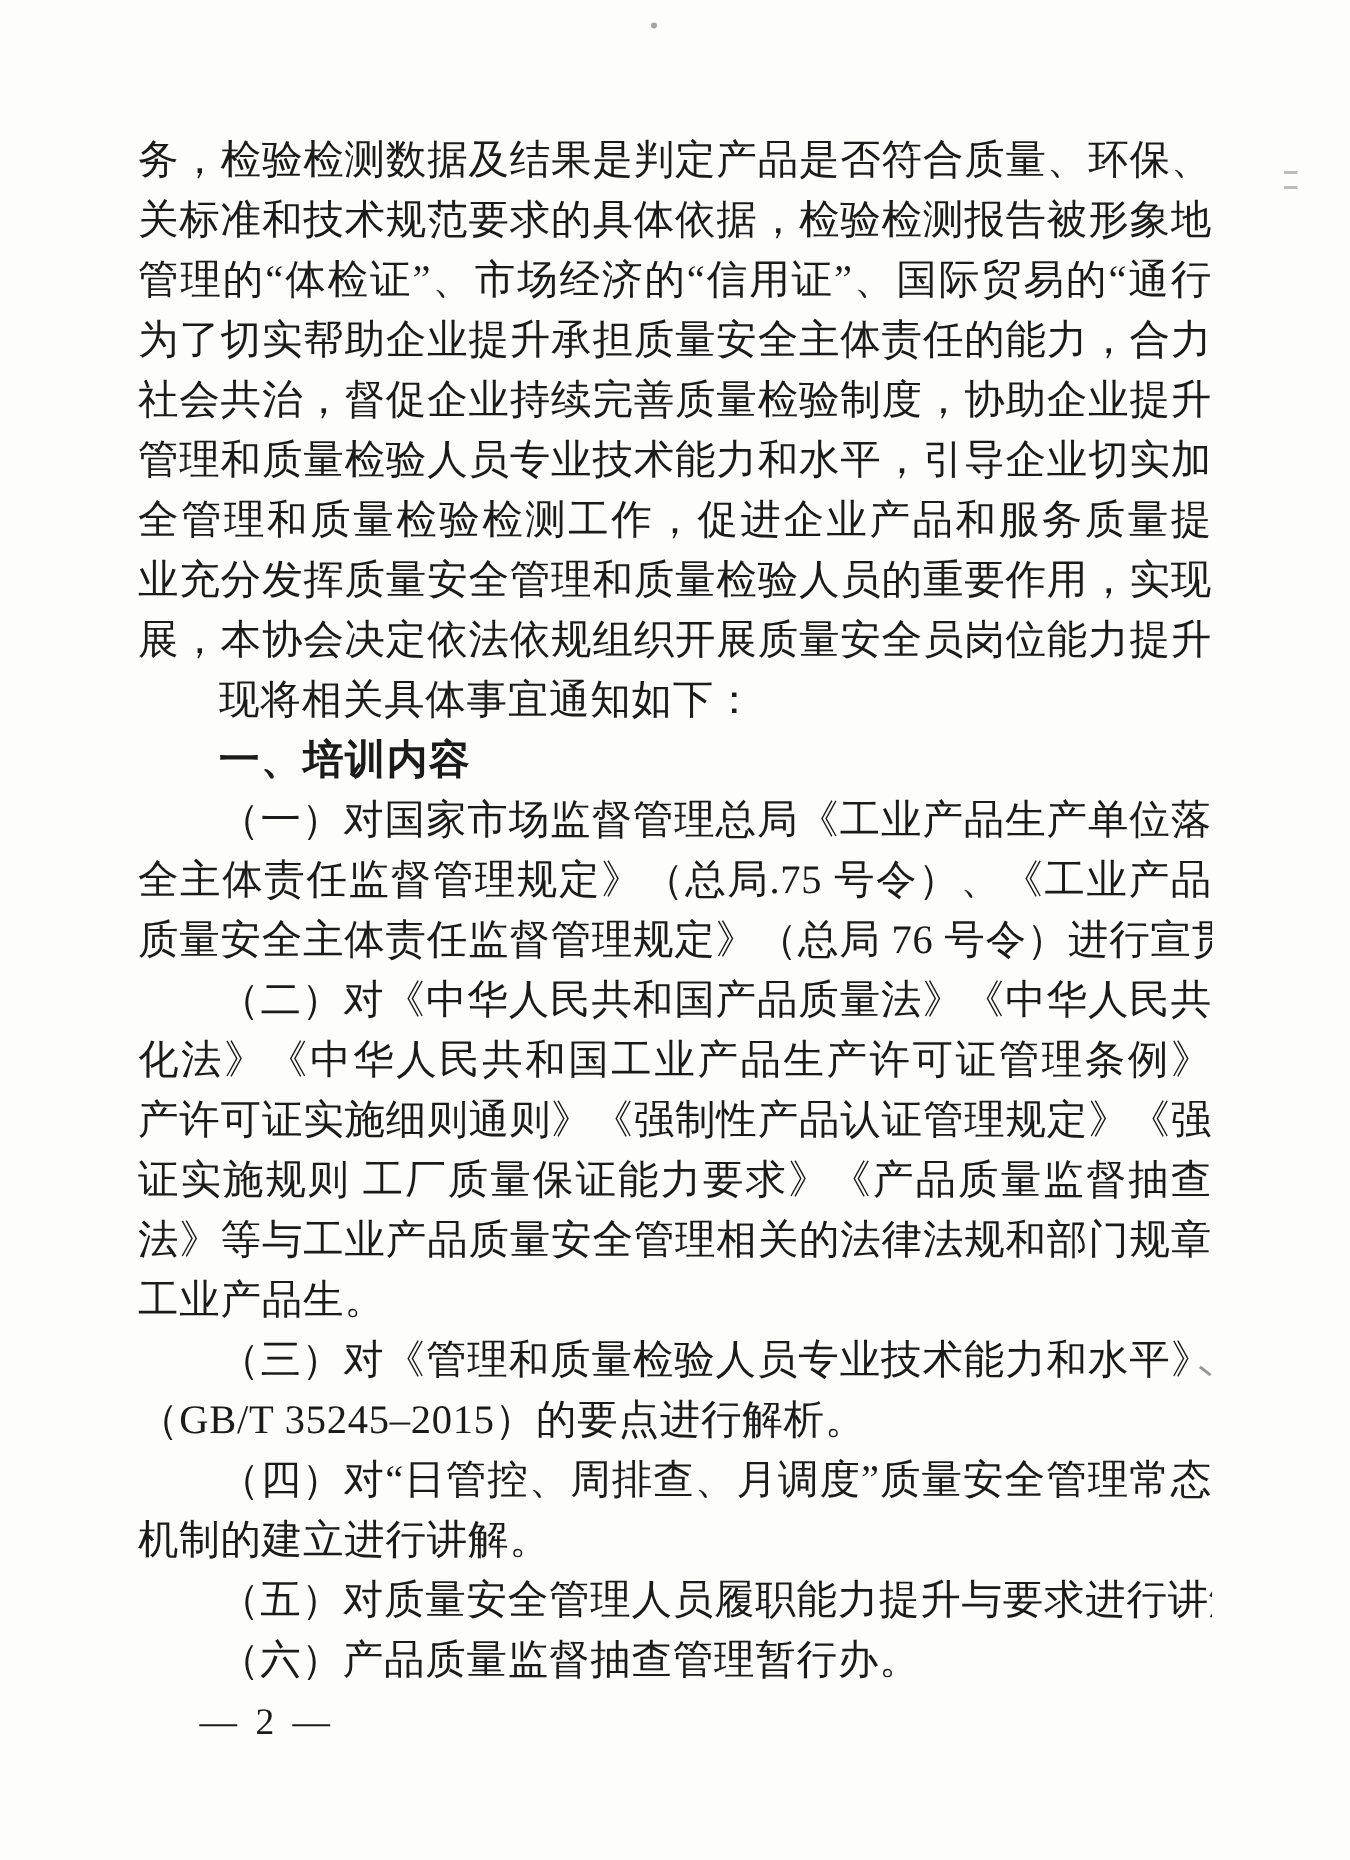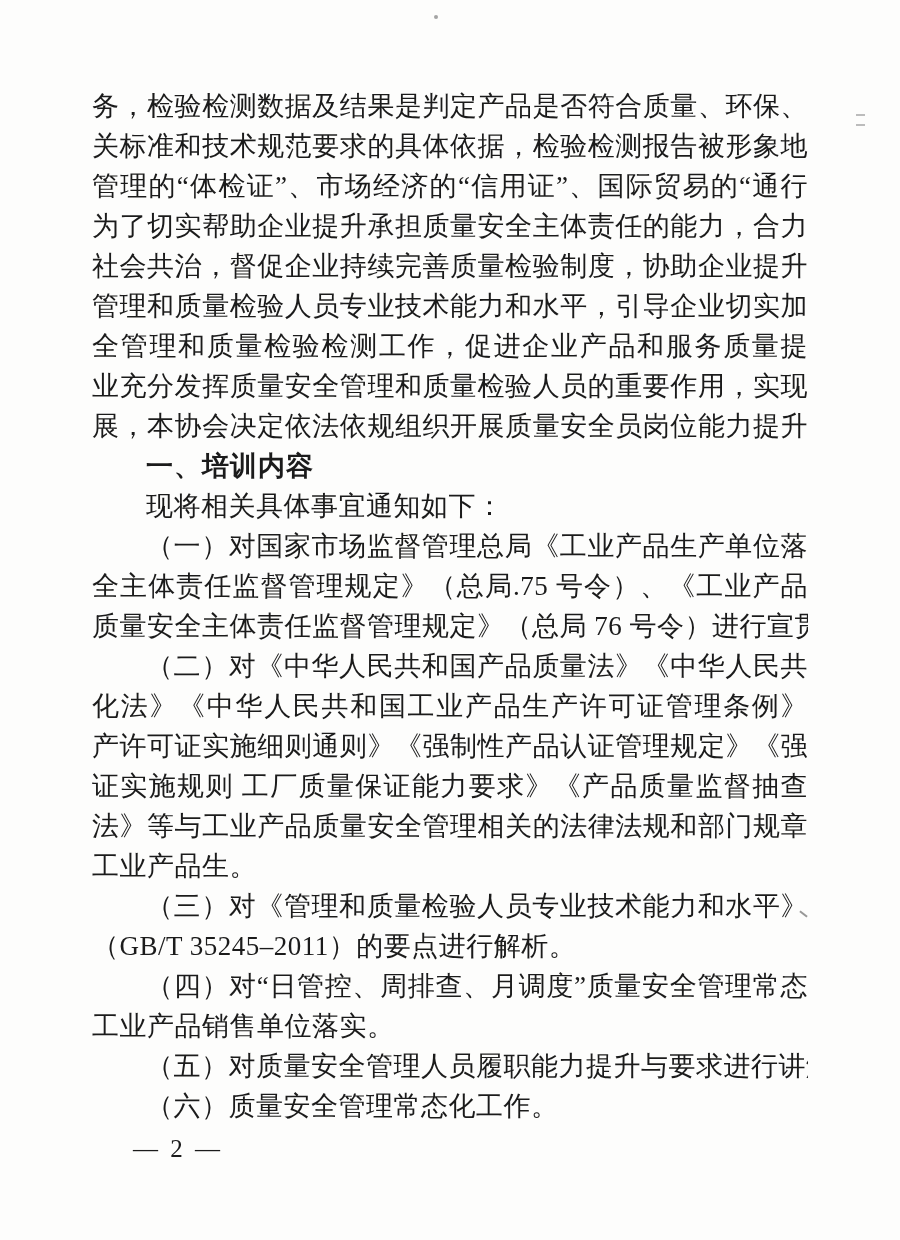--- a/index.html
+++ b/index.html
@@ -85,35 +85,35 @@
   <div class="doc-body">
       <div class="line fill">务，检验检测数据及结果是判定产品是否符合质量、环保、安全等相</div>
       <div class="line fill">关标准和技术规范要求的具体依据，检验检测报告被形象地称为质量</div>
       <div class="line fill">管理的“体检证”、市场经济的“信用证”、国际贸易的“通行证”。</div>
       <div class="line fill">为了切实帮助企业提升承担质量安全主体责任的能力，合力推进质量</div>
       <div class="line fill">社会共治，督促企业持续完善质量检验制度，协助企业提升质量安全</div>
       <div class="line fill">管理和质量检验人员专业技术能力和水平，引导企业切实加强质量安</div>
       <div class="line fill">全管理和质量检验检测工作，促进企业产品和服务质量提升，助力企</div>
       <div class="line fill">业充分发挥质量安全管理和质量检验人员的重要作用，实现高质量发</div>
       <div class="line fill">展，本协会决定依法依规组织开展质量安全员岗位能力提升培训班。</div>
+      <div class="line indent">现将相关具体事宜通知如下：</div>
       <div class="line indent bold">一、培训内容</div>
-      <div class="line indent">现将相关具体事宜通知如下：</div>
       <div class="line fill indent">（一）对国家市场监督管理总局《工业产品生产单位落实质量安</div>
       <div class="line fill">全主体责任监督管理规定》（总局.75 号令）、《工业产品销售单位落实</div>
       <div class="line">质量安全主体责任监督管理规定》（总局 76 号令）进行宣贯。</div>
       <div class="line fill indent">（二）对《中华人民共和国产品质量法》《中华人民共和国标准</div>
       <div class="line fill">化法》《中华人民共和国工业产品生产许可证管理条例》《工业产品生</div>
       <div class="line fill">产许可证实施细则通则》《强制性产品认证管理规定》《强制性产品认</div>
       <div class="line fill">证实施规则 工厂质量保证能力要求》《产品质量监督抽查管理暂行办</div>
       <div class="line fill">法》等与工业产品质量安全管理相关的法律法规和部门规章与规范性</div>
       <div class="line">工业产品生。</div>
       <div class="line fill indent">（三）对《管理和质量检验人员专业技术能力和水平》</div>
-      <div class="line">（GB/T 35245–2011）的要点进行解析。</div>
+      <div class="line">（GB/T 35245–2015）的要点进行解析。</div>
       <div class="line fill indent">（四）对“日管控、周排查、月调度”质量安全管理常态化工作</div>
-      <div class="line">工业产品销售单位落实。</div>
+      <div class="line">机制的建立进行讲解。</div>
       <div class="line indent">（五）对质量安全管理人员履职能力提升与要求进行讲解。</div>
-      <div class="line indent">（六）质量安全管理常态化工作。</div>
+      <div class="line indent">（六）产品质量监督抽查管理暂行办。</div>
     </div>
   <div class="page-number">— 2 —</div>
   <div class="speck speck-top"></div>
   <div class="speck speck-right"></div>
   <div class="speck speck-mid"></div>
 </div>
 
 </body></html>

